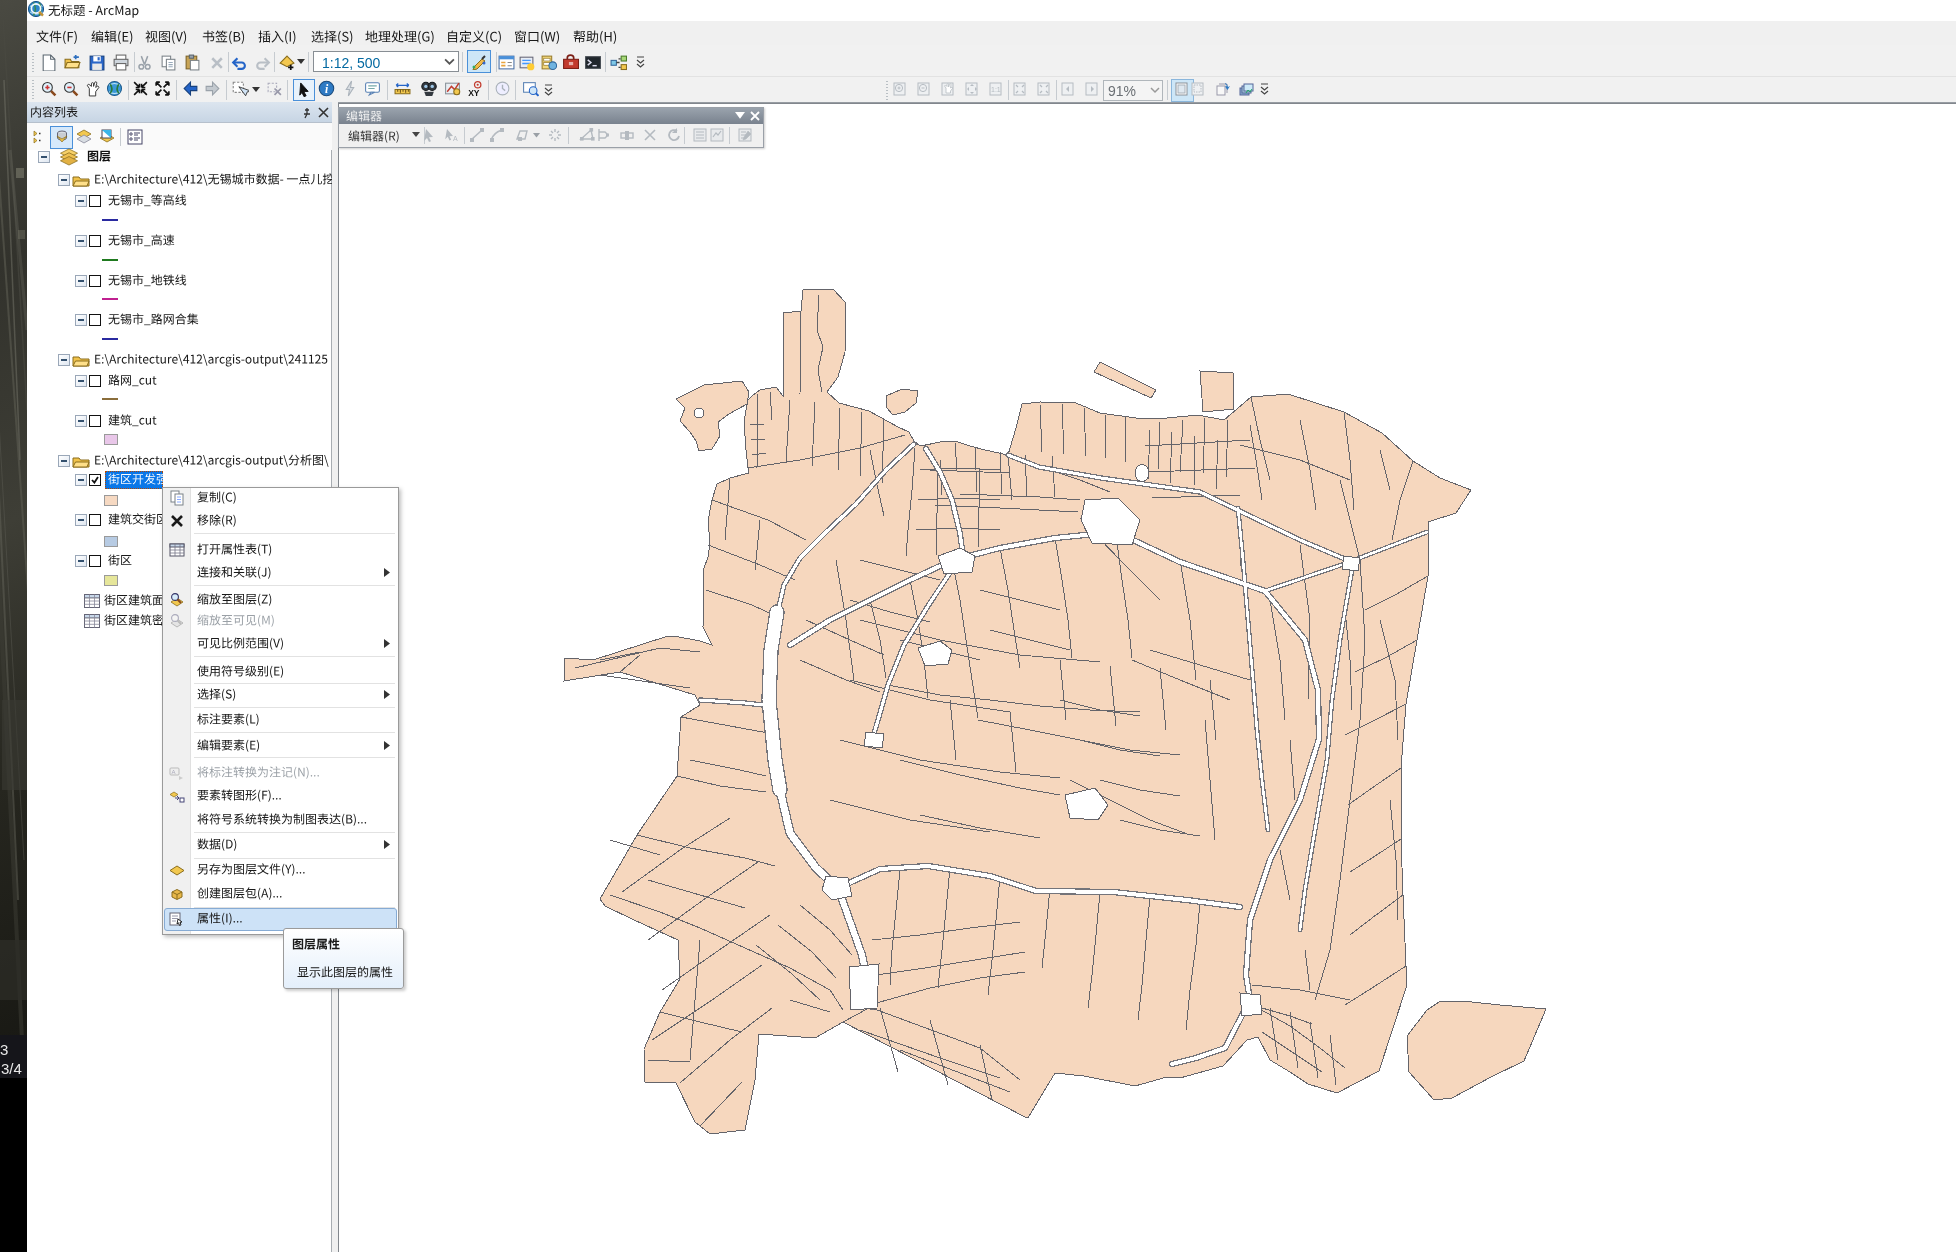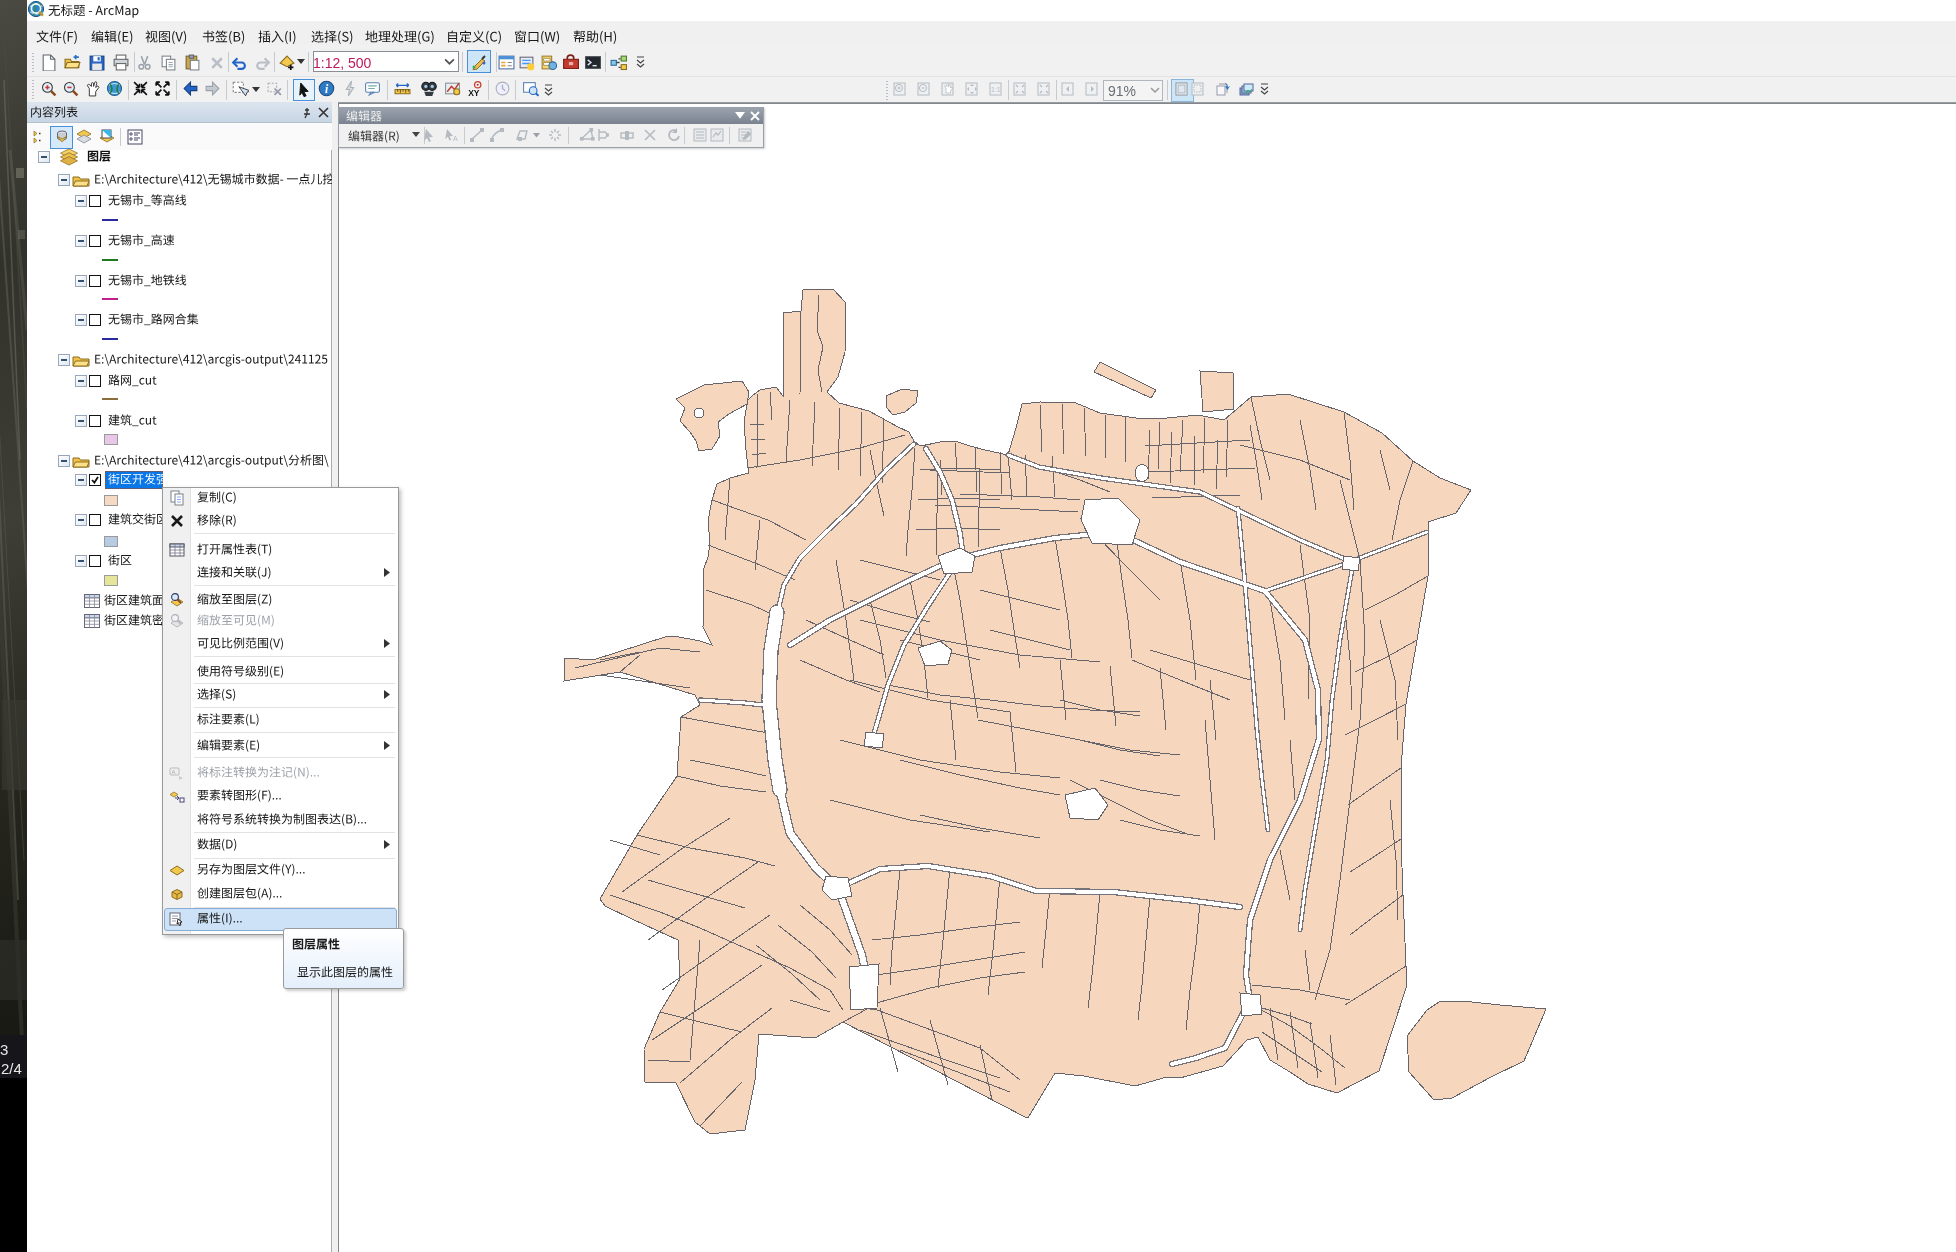--- a/index.html
+++ b/index.html
@@ -10,21 +10,21 @@
           <path d="M-2 560L22 1040" stroke="#3e3e36" stroke-width="4" opacity=".5"></path>
           <rect x="16" y="168" width="8" height="10" fill="#8a8a7a" opacity=".5"></rect>
           <rect x="18" y="230" width="7" height="9" fill="#7a7a6c" opacity=".4"></rect>
           <path d="M4 80L20 460" stroke="#75756a" stroke-width="1.5" opacity=".5"></path>
           <path d="M-4 430L18 900" stroke="#68685e" stroke-width="2" opacity=".45"></path>
           <rect x="2" y="700" width="25" height="90" fill="#3a3a33" opacity=".6"></rect>
           <rect x="0" y="940" width="27" height="60" fill="#2e2e28" opacity=".7"></rect>
         </svg></div>
       <div style="position:absolute;left:0px;top:1035px;width:27px;height:43px;background:#15151a"></div>
       <div style="position:absolute;left:0px;top:1040px;font:15px 'Liberation Sans',sans-serif;line-height:19px;color:#e8e8e8;">3</div>
-      <div style="position:absolute;left:1px;top:1059px;font:15px 'Liberation Sans',sans-serif;line-height:19px;color:#e8e8e8;">2/4</div>
+      <div style="position:absolute;left:1px;top:1059px;font:15px 'Liberation Sans',sans-serif;line-height:19px;color:#e8e8e8;">3/4</div>
     </div>
     <div style="position:absolute;left:27px;top:0px;width:1929px;height:1252px;background:#f0f0f0"></div>
     <div style="position:absolute;left:27px;top:0px;width:1929px;height:21px;background:#fff"></div>
     <div style="position:absolute;left:28px;top:1px;width:16px;height:16px;">
       <svg width="16" height="16" viewBox="0 0 16 16" style="display:block">
         <circle cx="8" cy="8" r="7.6" fill="#2e86c8" stroke="#1a5288"></circle>
         <path d="M2 5.5C6 3 11 3 14.5 5.5M2 11c4 2.5 9 2.5 12.5 0" fill="none" stroke="#9fd0ec" stroke-width="1.2"></path>
         <path d="M5.5 1.5C8 5 8 11 5.5 14.5M11 1.5c2.5 3.5 2.5 9.5 0 13" fill="none" stroke="#3a8a46" stroke-width="1.3"></path>
         <circle cx="8" cy="7.5" r="4.6" fill="none" stroke="#f2f6fa" stroke-width="1.7"></circle>
         <path d="M11.2 10.8L15 14.6" stroke="#c09035" stroke-width="2.4"></path>
@@ -217,21 +217,21 @@
         <path d="M12 10v5M9.5 12.5h5" stroke="#111" stroke-width="1.6"></path>
       </svg>
     </div>
     <div style="position:absolute;left:297px;top:59px;width:8px;height:6px;">
       <svg width="8" height="6" viewBox="0 0 8 6" style="display:block">
         <path d="M0 0h8L4 5z" fill="#333"></path>
       </svg>
     </div>
     <div style="position:absolute;left:308px;top:52px;width:1px;height:20px;background:#c6cbd0"></div>
     <div style="position:absolute;left:313px;top:51px;width:146px;height:21px;background:#fff;border:1px solid #888e94"></div>
-    <div style="position:absolute;left:313px;top:54px;font:14px 'Liberation Sans',sans-serif;line-height:18px;color:#be185d;">1:12, 500</div>
+    <div style="position:absolute;left:322px;top:54px;font:14px 'Liberation Sans',sans-serif;line-height:18px;color:#0369a1;">1:12, 500</div>
     <div style="position:absolute;left:444px;top:56px;width:11px;height:11px;">
       <svg width="11" height="11" viewBox="0 0 10 10" style="display:block">
         <path d="M1 3l4 4 4-4" fill="none" stroke="#555" stroke-width="1.6"></path>
       </svg>
     </div>
     <div style="position:absolute;left:462px;top:52px;width:1px;height:20px;background:#c6cbd0"></div>
     <div style="position:absolute;left:467px;top:50px;width:24px;height:23px;background:#cde6f7;border:1px solid #4a90d9"></div>
     <div style="position:absolute;left:471px;top:54px;width:16px;height:16px;">
       <svg width="16" height="16" viewBox="0 0 16 16" style="display:block">
         <path d="M2 13l3-8 6-3 3 4-4 6-5 2z" fill="none" stroke="#7ab" stroke-width="0"></path>

